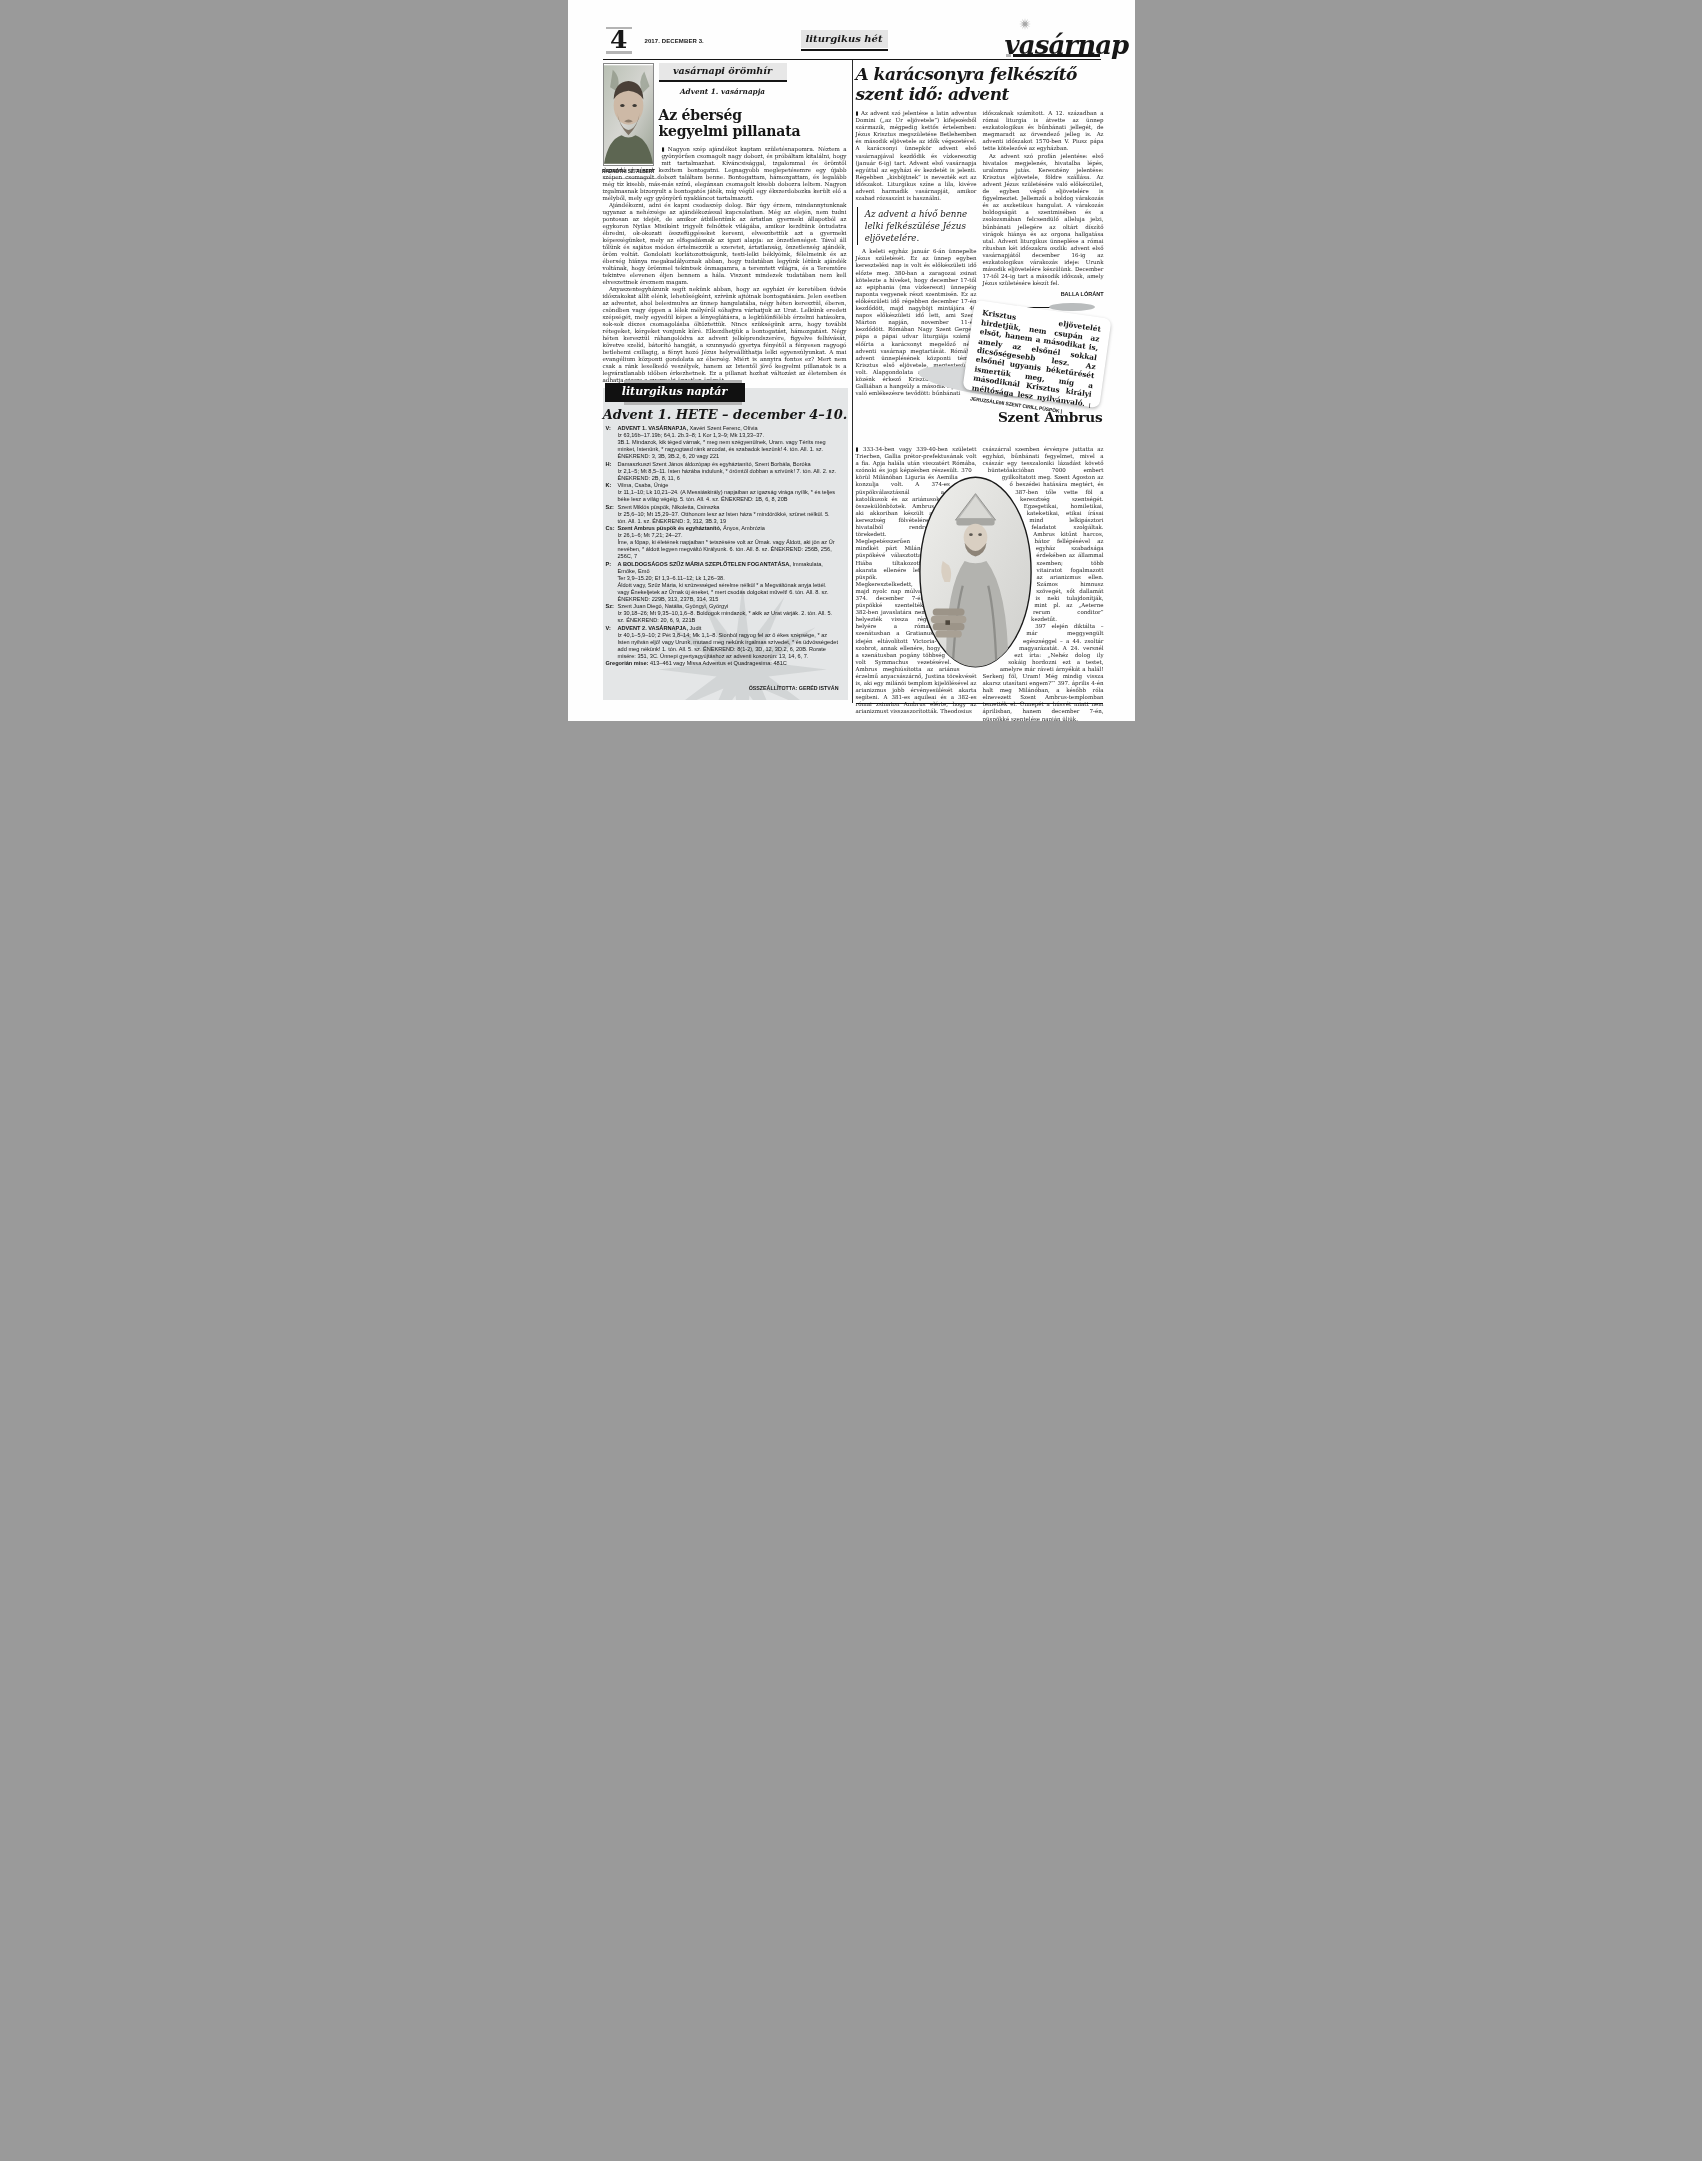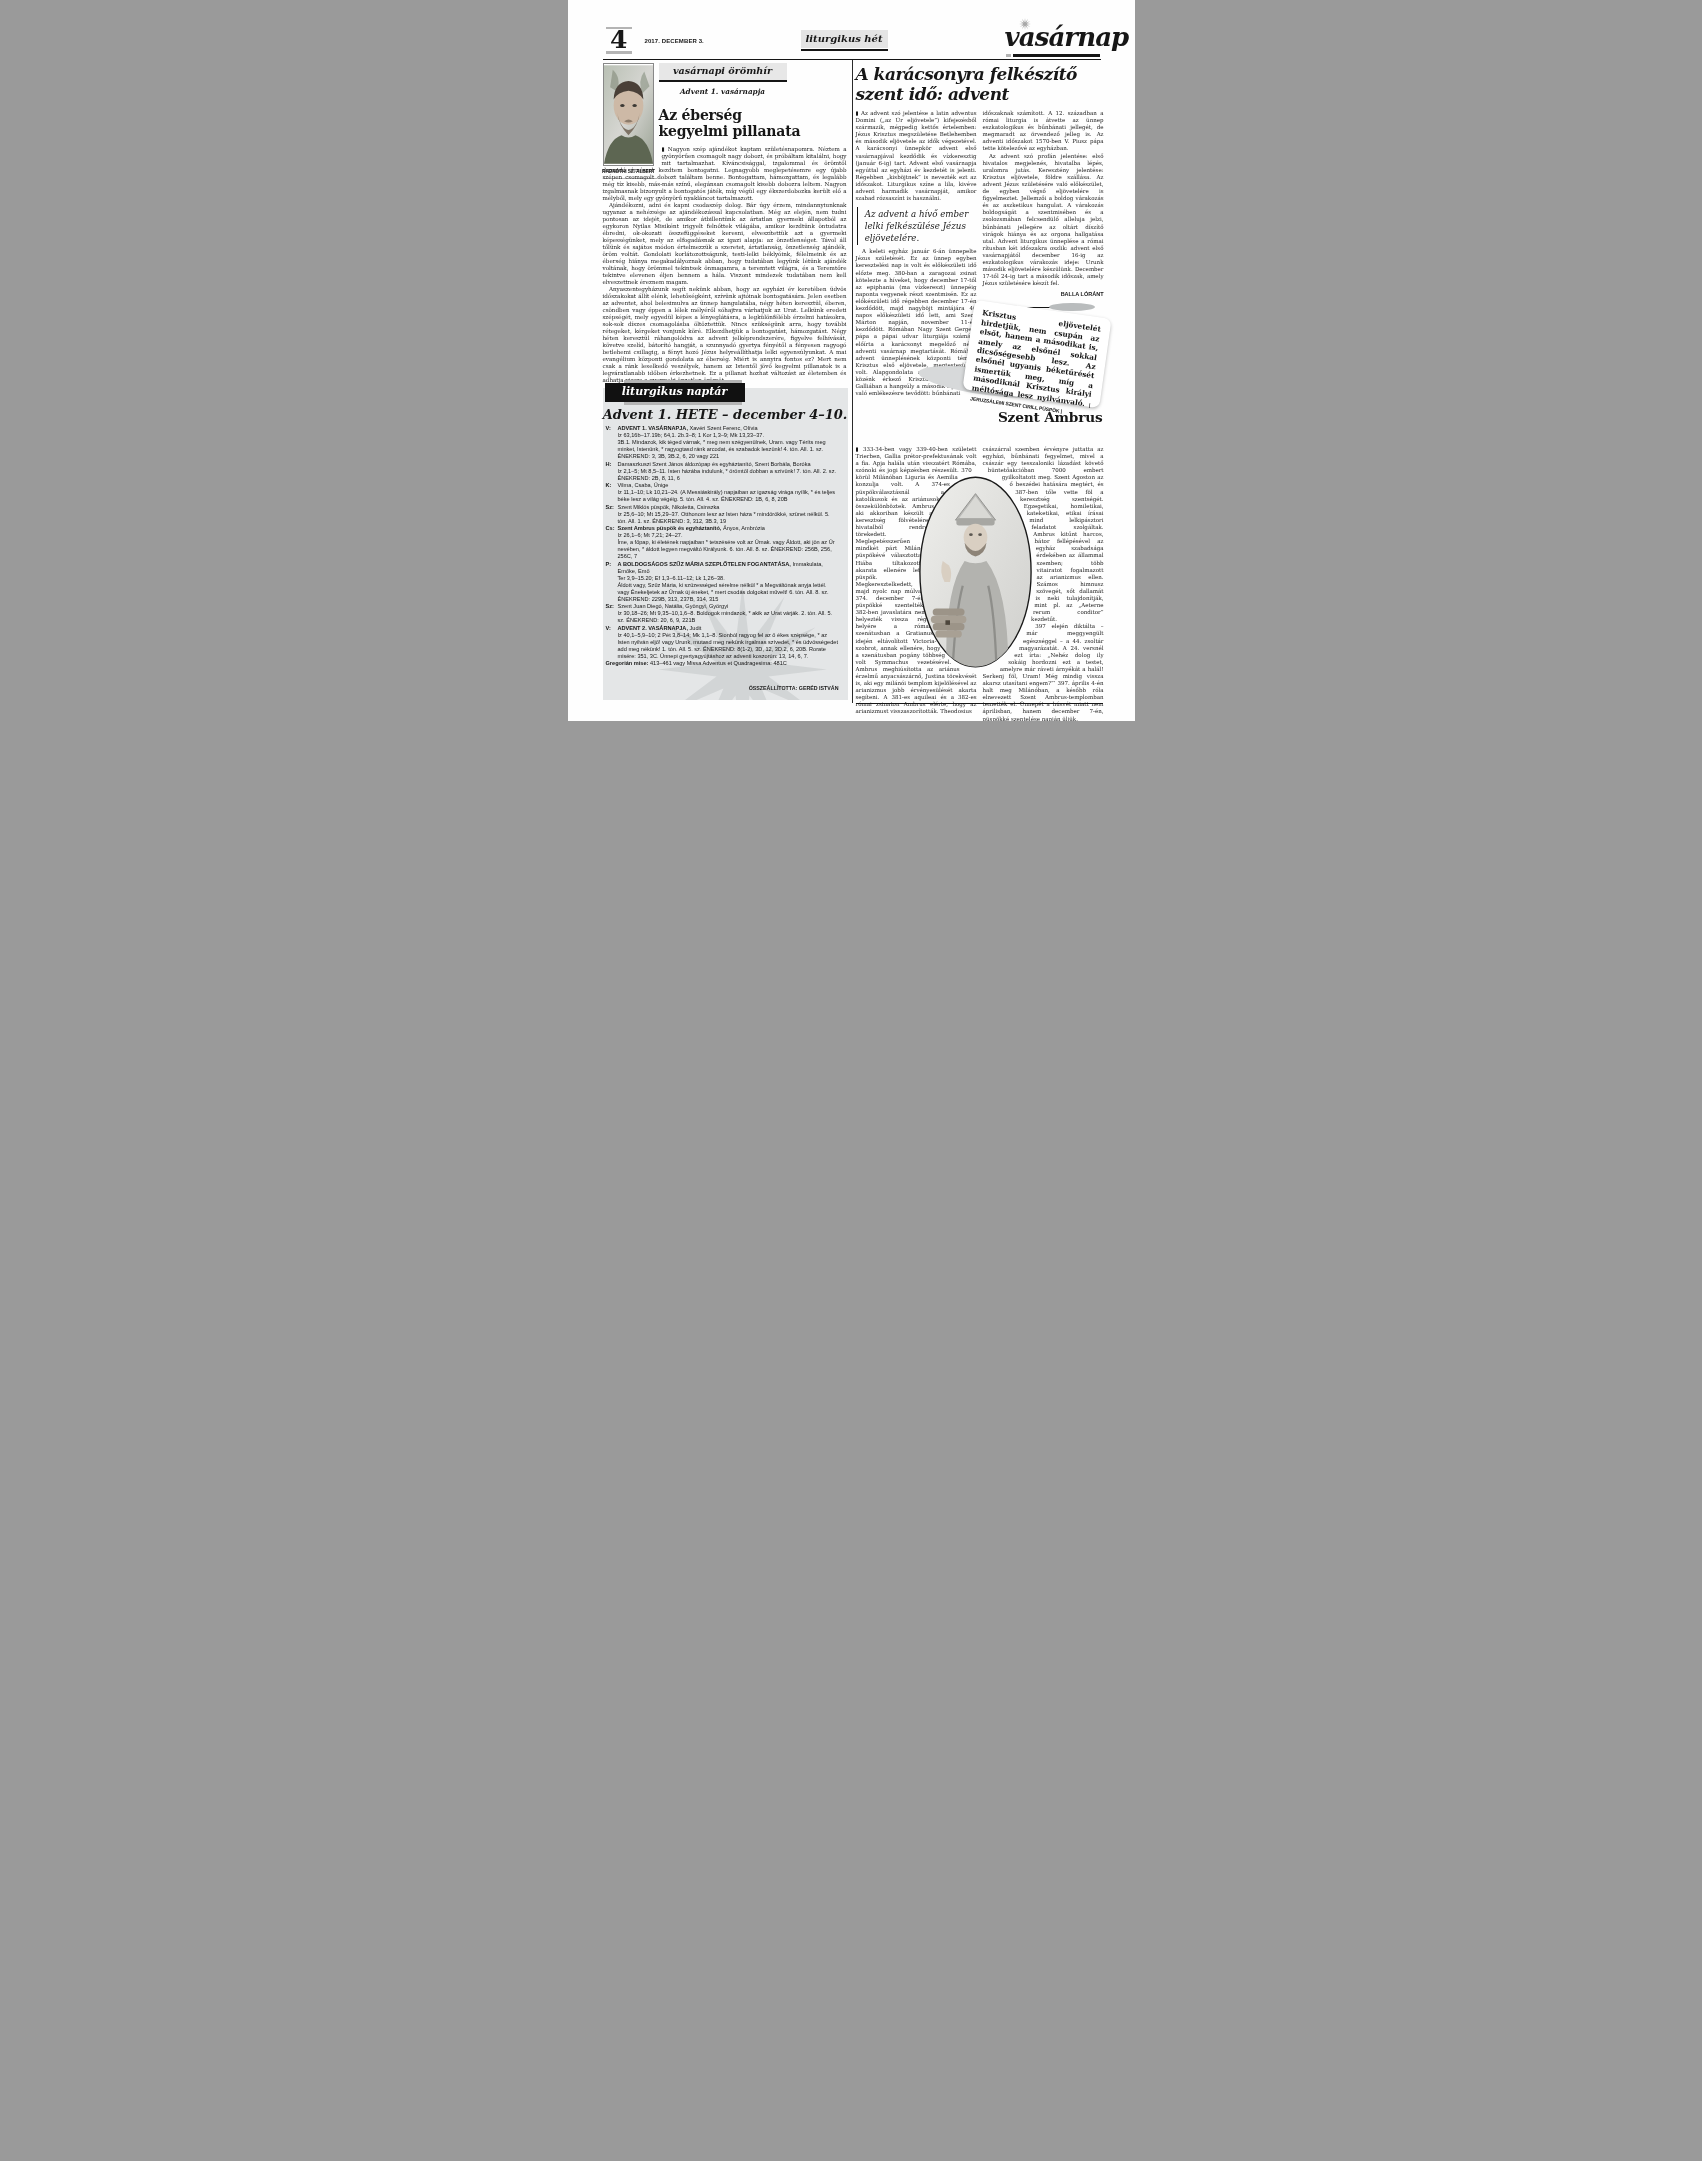--- a/index.html
+++ b/index.html
@@ -5,21 +5,21 @@
   * { margin:0; padding:0; box-sizing:border-box; }
   body { background:#9a9a9a; font-family:"DejaVu Serif", serif; }
   .page { position:relative; width:567px; height:721px; background:#fefefe; margin:0 auto; overflow:hidden; color:#171717; }
 
   
   .pn-bar { position:absolute; left:38px; width:26.5px; height:2.7px; background:#b4b4b4; }
   .page-number { position:absolute; left:38px; top:26.5px; width:26.5px; text-align:center; font-size:25px; font-weight:bold; line-height:26px; }
   .issue-date { position:absolute; left:77px; top:38px; font-family:"Liberation Sans", sans-serif; font-weight:bold; font-size:6px; letter-spacing:0.1px; }
   .section-box { position:absolute; left:233px; top:30px; width:87px; height:18.3px; background:#e4e4e4; text-align:center; font-style:italic; font-weight:bold; font-size:10px; line-height:17.4px; }
   .section-box-bar { position:absolute; left:233px; top:49px; width:87px; height:2.3px; background:#151515; }
-  .brand { position:absolute; left:437px; top:24px; width:96px; text-align:right; font-style:italic; font-weight:bold; font-size:26px; line-height:27.5px; letter-spacing:-0.9px; }
+  .brand { position:absolute; left:437px; top:32px; width:96px; text-align:right; font-style:italic; font-weight:bold; font-size:26px; line-height:27.5px; letter-spacing:-0.9px; }
   .brand-flame { position:absolute; left:451px; top:18.3px; width:12px; height:12px; }
   .brand-underline-sq { position:absolute; left:438px; top:54px; width:5.5px; height:2.7px; background:#b4b4b4; }
   .brand-underline { position:absolute; left:445px; top:54px; width:87px; height:2.7px; background:#151515; }
   .header-rule { position:absolute; left:35px; top:59px; width:498px; height:1.4px; background:#151515; }
   .v-divider { position:absolute; left:284px; top:60px; width:0.9px; height:643px; background:#2a2a2a; }
 
   
   .author-photo { position:absolute; left:35px; top:63px; width:51px; height:103px; border:0.5px solid #888; }
   .lead-kicker { position:absolute; left:91px; top:63px; width:128px; height:17px; background:#e7e7e7; text-align:center; font-style:italic; font-weight:bold; font-size:9.6px; line-height:16.5px; }
   .lead-kicker-bar { position:absolute; left:91px; top:80px; width:128px; height:1.8px; background:#151515; }
@@ -195,21 +195,21 @@
     <div class="cal-greg"><b>Gregorián mise:</b><span> 413–461 vagy Missa Adventus et Quadragesima: 481C</span></div>
   </div>
   <div class="cal-compiled"><span class="lbl">ÖSSZEÁLLÍTOTTA: </span><b>GERÉD ISTVÁN</b></div>
 
   <div class="adv-title">
     <div>A karácsonyra felkészítő</div>
     <div>szent idő: advent</div>
   </div>
   <div class="col adv-left">
     <p>▮ Az advent szó jelentése a latin adventus Domini („az Úr eljövetele”) kifejezésből származik, mégpedig kettős értelemben: Jézus Krisztus megszületése Betlehemben és második eljövetele az idők végezetével. A karácsonyi ünnepkör advent első vasárnapjával kezdődik és vízkeresztig (január 6-ig) tart. Advent első vasárnapja egyúttal az egyházi év kezdetét is jelenti. Régebben „kisböjtnek” is nevezték ezt az időszakot. Liturgikus színe a lila, kivéve advent harmadik vasárnapját, amikor szabad rózsaszínt is használni.</p>
-    <div class="pull-quote">Az advent a hívő ember lelki felkészülése Jézus eljövetelére.</div>
+    <div class="pull-quote">Az advent a hívő benne lelki felkészülése Jézus eljövetelére.</div>
     <p style="text-indent:6.4px">A keleti egyház január 6-án ünnepelte Jézus születését. Ez az ünnep egyben keresztelési nap is volt és előkészületi idő előzte meg. 380-ban a zaragozai zsinat kötelezte a híveket, hogy december 17-től az epiphania (ma vízkereszt) ünnepéig naponta vegyenek részt szentmisén. Ez az előkészületi idő régebben december 17-én kezdődött, majd nagyböjt mintájára 40 napos előkészületi idő lett, ami Szent Márton napján, november 11-én kezdődött. Rómában Nagy Szent Gergely pápa a pápai udvar liturgiája számára előírta a karácsonyt megelőző négy adventi vasárnap megtartását. Rómában advent ünneplésének központi témája Krisztus első eljövetele, megtestesülése volt. Alapgondolata a megtestesülésben közénk érkező Krisztus várása volt. Galliában a hangsúly a második eljövetelre való emlékezésre tevődött: bűnbánati</p>
   </div>
   <div class="col adv-right">
     <p>időszaknak számított. A 12. században a római liturgia is átvette az ünnep eszkatologikus és bűnbánati jellegét, de megmaradt az örvendező jelleg is. Az adventi időszakot 1570-ben V. Piusz pápa tette kötelezővé az egyházban.</p>
     <p>Az advent szó profán jelentése: első hivatalos megjelenés, hivatalba lépés, uralomra jutás. Keresztény jelentése: Krisztus eljövetele, földre szállása. Az advent Jézus születésére való előkészület, de egyben végső eljövetelére is figyelmeztet. Jellemzői a boldog várakozás és az aszketikus hangulat. A várakozás boldogságát a szentmisében és a zsolozsmában felcsendülő alleluja jelzi, bűnbánati jellegére az oltárt díszítő virágok hiánya és az orgona hallgatása utal. Advent liturgikus ünneplése a római rítusban két időszakra oszlik: advent első vasárnapjától december 16-ig az eszkatologikus várakozás ideje: Urunk második eljövetelére készülünk. December 17-től 24-ig tart a második időszak, amely Jézus születésére készít fel.</p>
     <div class="adv-author">BALLA LÓRÁNT</div>
   </div>
   <div class="adv-rule"></div>
   <div class="adv-ellipse"></div>
 

